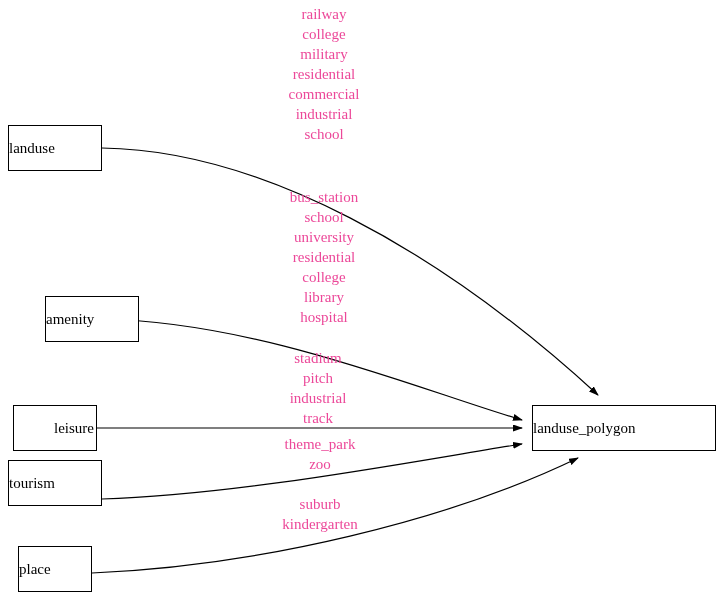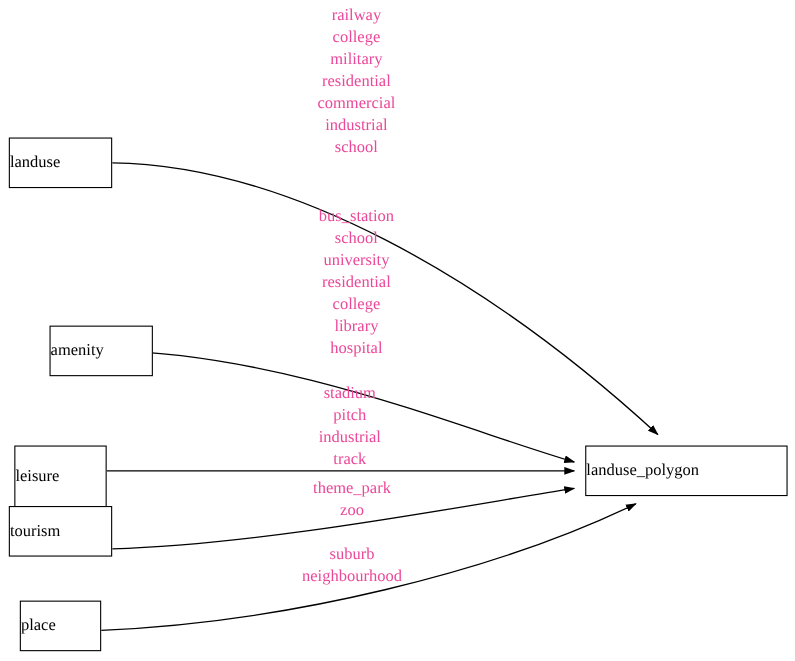--- a/index.html
+++ b/index.html
@@ -76,21 +76,21 @@
   </svg>
 
   <div class="node" style="left:8px; top:125px; width:94px; height:46px;">
     <span>landuse</span>
   </div>
 
   <div class="node" style="left:8px; top:296px; width:94px; height:46px;margin-left:37px;">
     <span>amenity</span>
   </div>
 
-  <div class="node" style="left:13px; top:405px; width:84px; height:56px;">
+  <div class="node" style="left:13px; top:405px; width:84px; height:46px;padding-left:40px;">
     <span>leisure</span>
   </div>
 
   <div class="node" style="left:8px; top:460px; width:94px; height:46px;">
     <span>tourism</span>
   </div>
 
   <div class="node" style="left:18px; top:546px; width:74px; height:46px;">
     <span>place</span>
   </div>
@@ -126,16 +126,16 @@
     <div>track</div>
   </div>
 
   <div class="label-group" style="left:320px; top:434px;">
     <div>theme_park</div>
     <div>zoo</div>
   </div>
 
   <div class="label-group" style="left:320px; top:494px;">
     <div>suburb</div>
-    <div>neighbourhood</div>
+    <div>kindergarten</div>
   </div>
 
 </div>
 
 </body></html>

